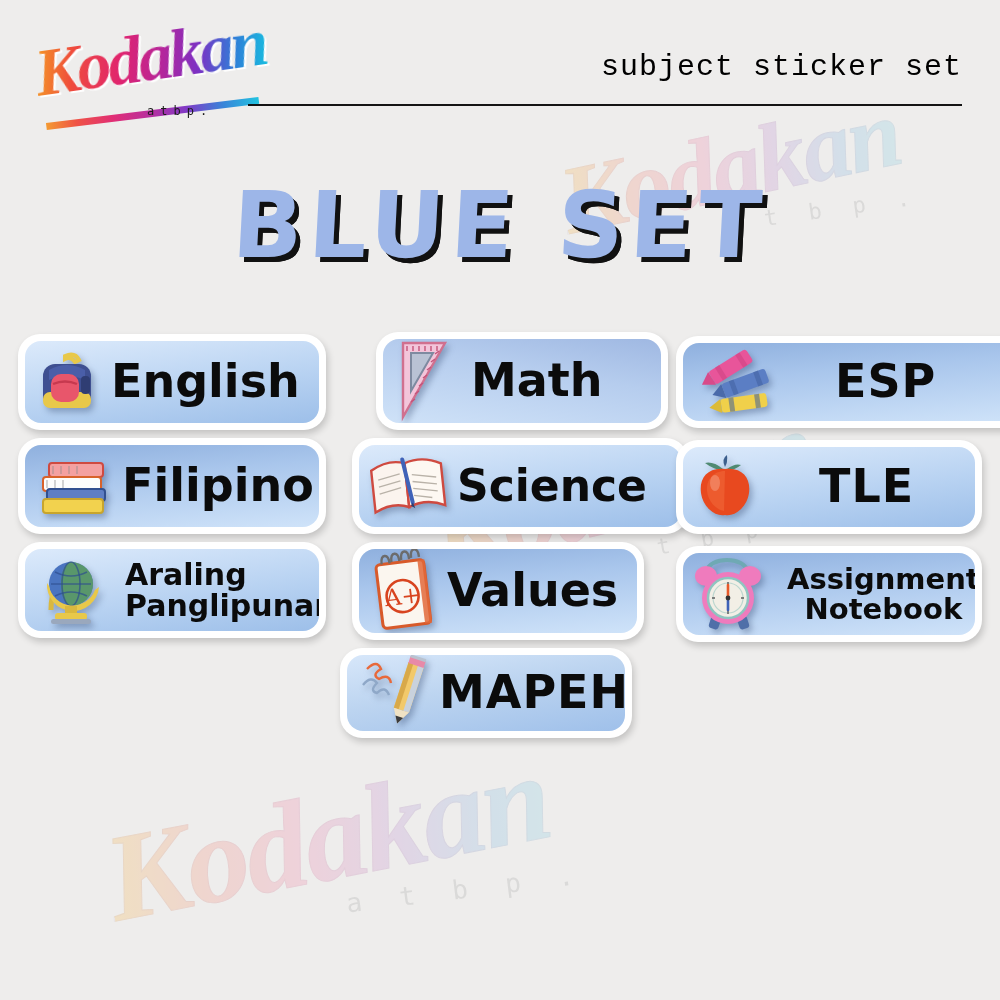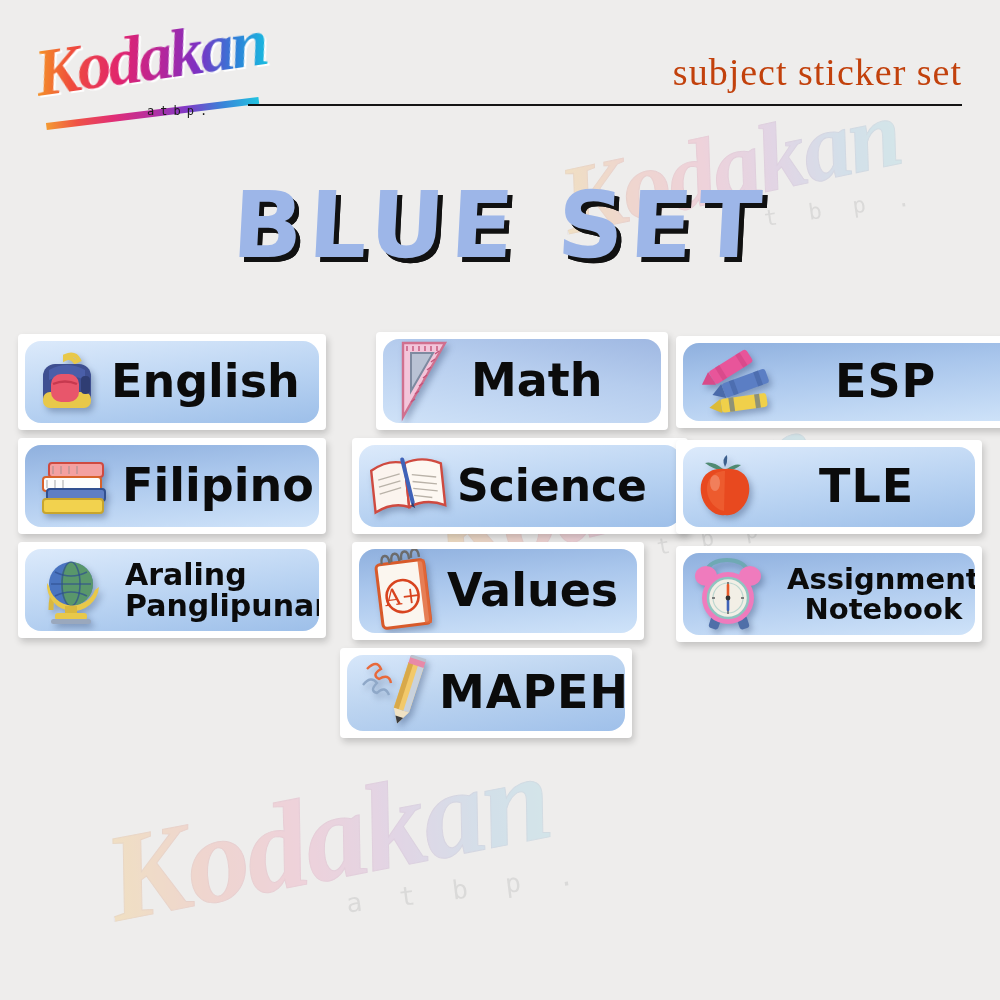--- a/index.html
+++ b/index.html
@@ -67,22 +67,22 @@
     transform:rotate(-7deg);
     opacity:.95;
   }
   .brand-atbp{
     position:absolute;left:113px;top:86px;
     font-family:"DejaVu Sans Mono", monospace;
     font-size:12px;letter-spacing:6px;color:#1b1b1b;
   }
   .header-title{
     position:absolute;right:38px;top:50px;
-    font-family:Liberation Serif, serif;
-    font-size:38px;letter-spacing:1px;color:#c2410c;
+    font-family:Liberation Mono, monospace;
+    font-size:30px;letter-spacing:1px;color:#000000;
     white-space:nowrap;
   }
   .header-rule{
     position:absolute;left:248px;top:104px;width:714px;height:0;
     border-top:2.5px solid #141414;
   }
 
   
   .set-title{
     position:absolute;left:0;top:172px;width:1000px;
@@ -96,21 +96,21 @@
       5px 5px 0 #111,
       5px 5px 0 #111;
     transform:skewX(-3deg);
   }
 
   
   .grid{position:absolute;left:0;top:0;width:1000px;height:1000px;}
   .sticker{
     position:absolute;
     background:#fff;
-    border-radius:4px;
+    border-radius:22px;
     padding:7px;
     box-shadow:2px 4px 7px rgba(0,0,0,.18);
     box-sizing:border-box;
   }
   .sticker-inner{
     width:100%;height:100%;
     border-radius:16px;
     display:flex;align-items:center;
     box-sizing:border-box;
     padding:0 10px;

